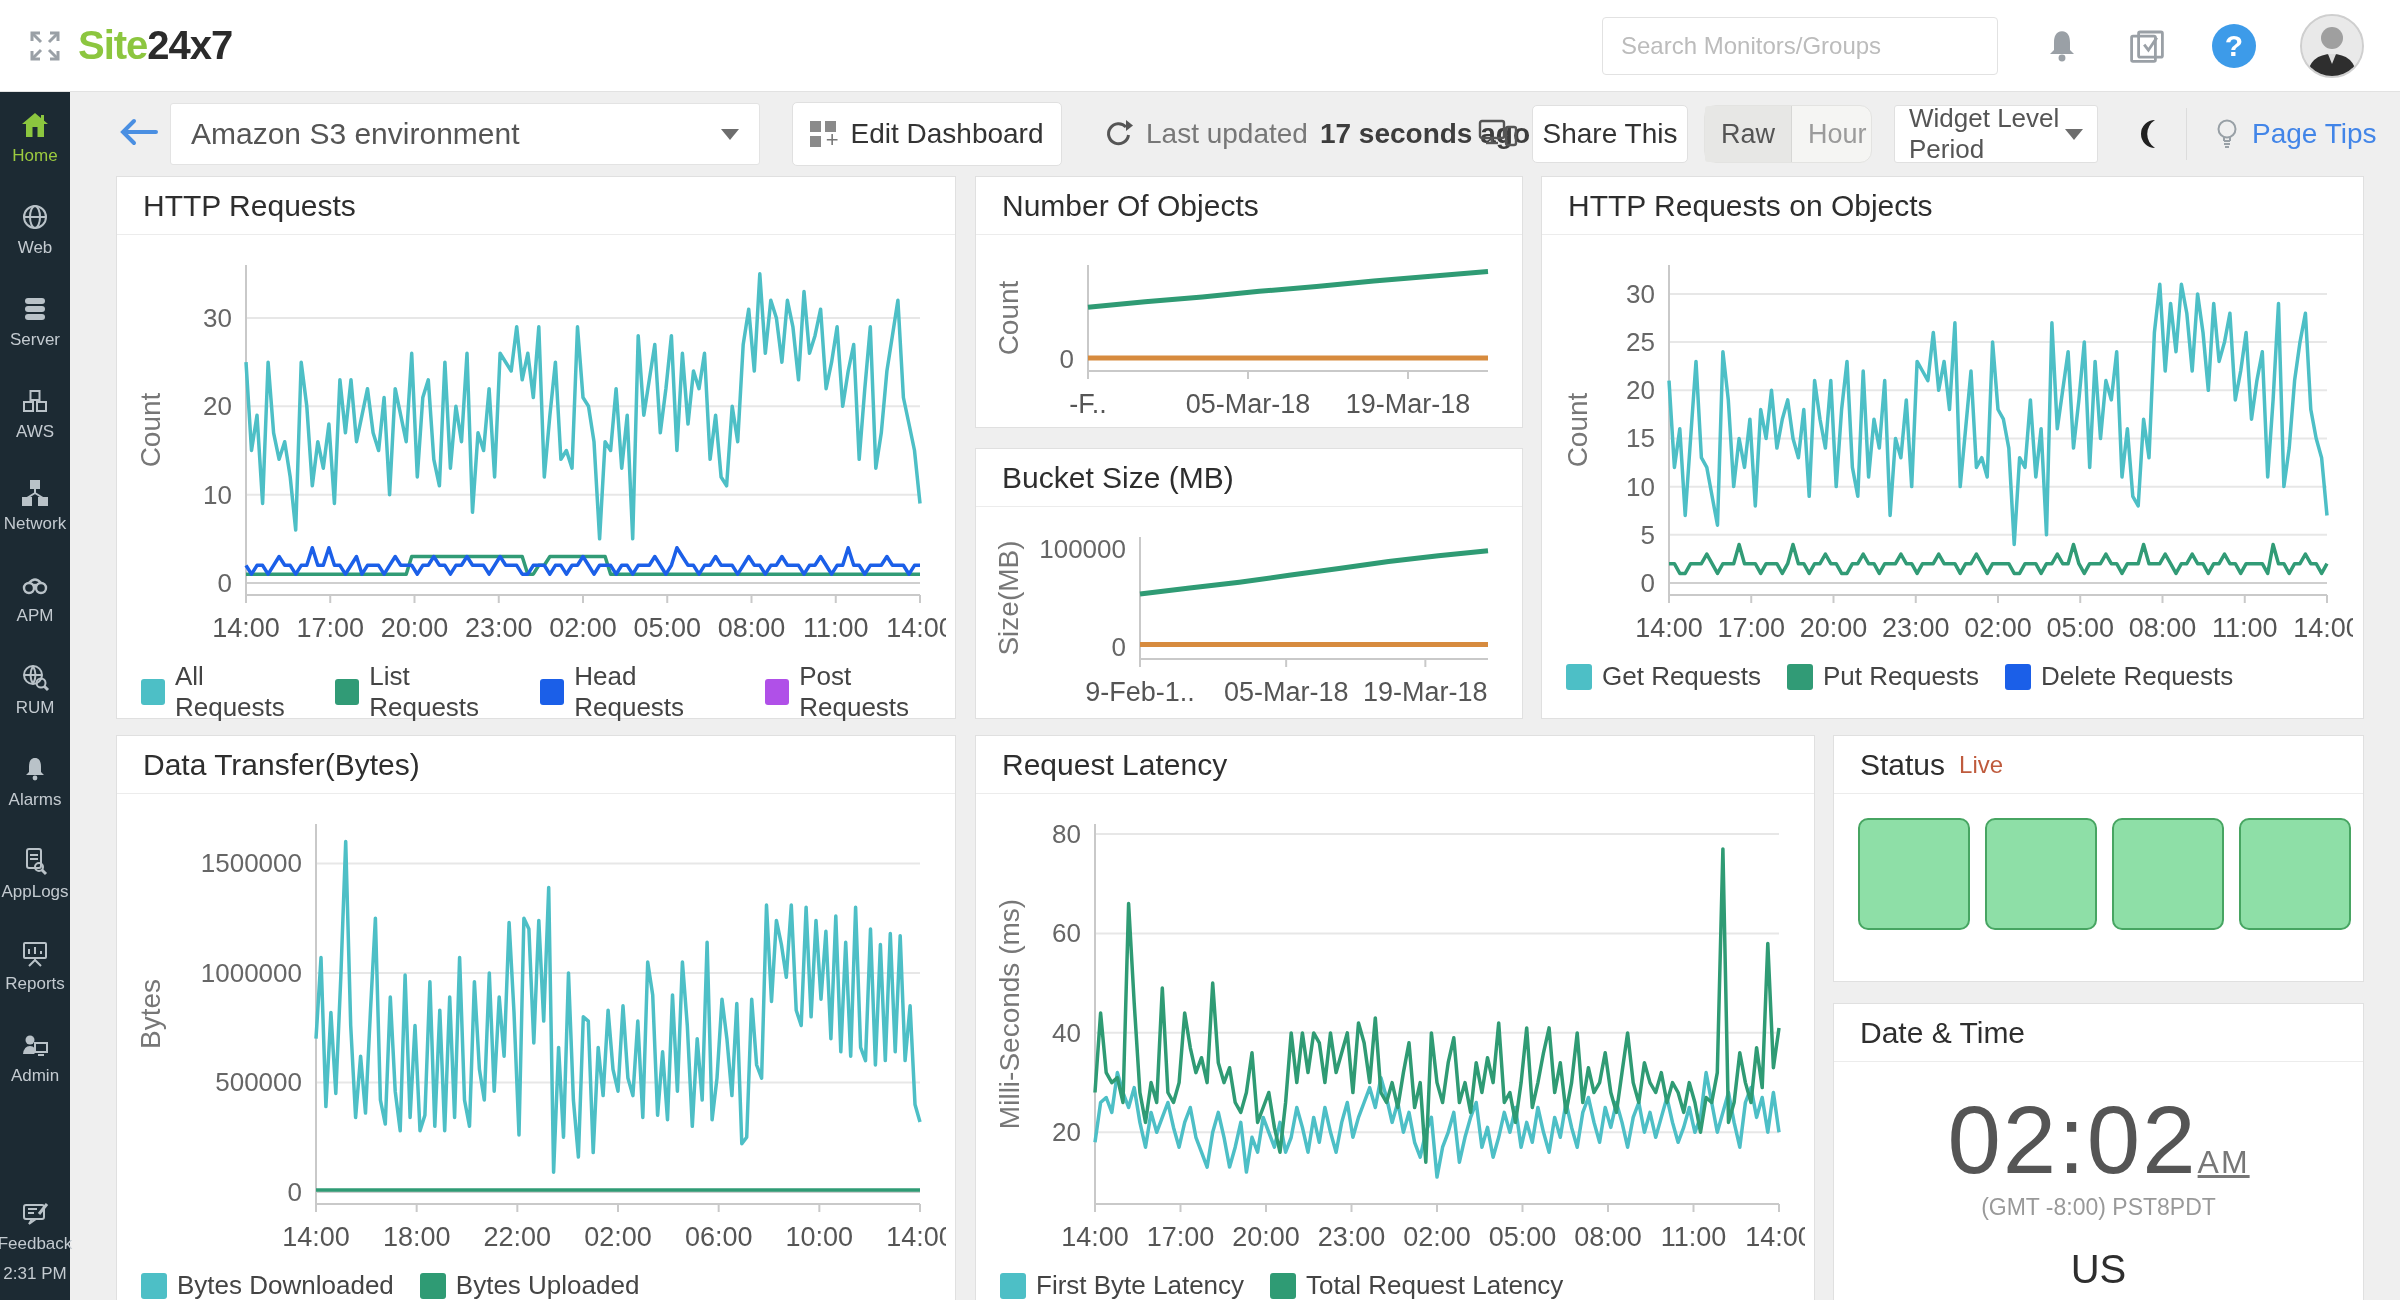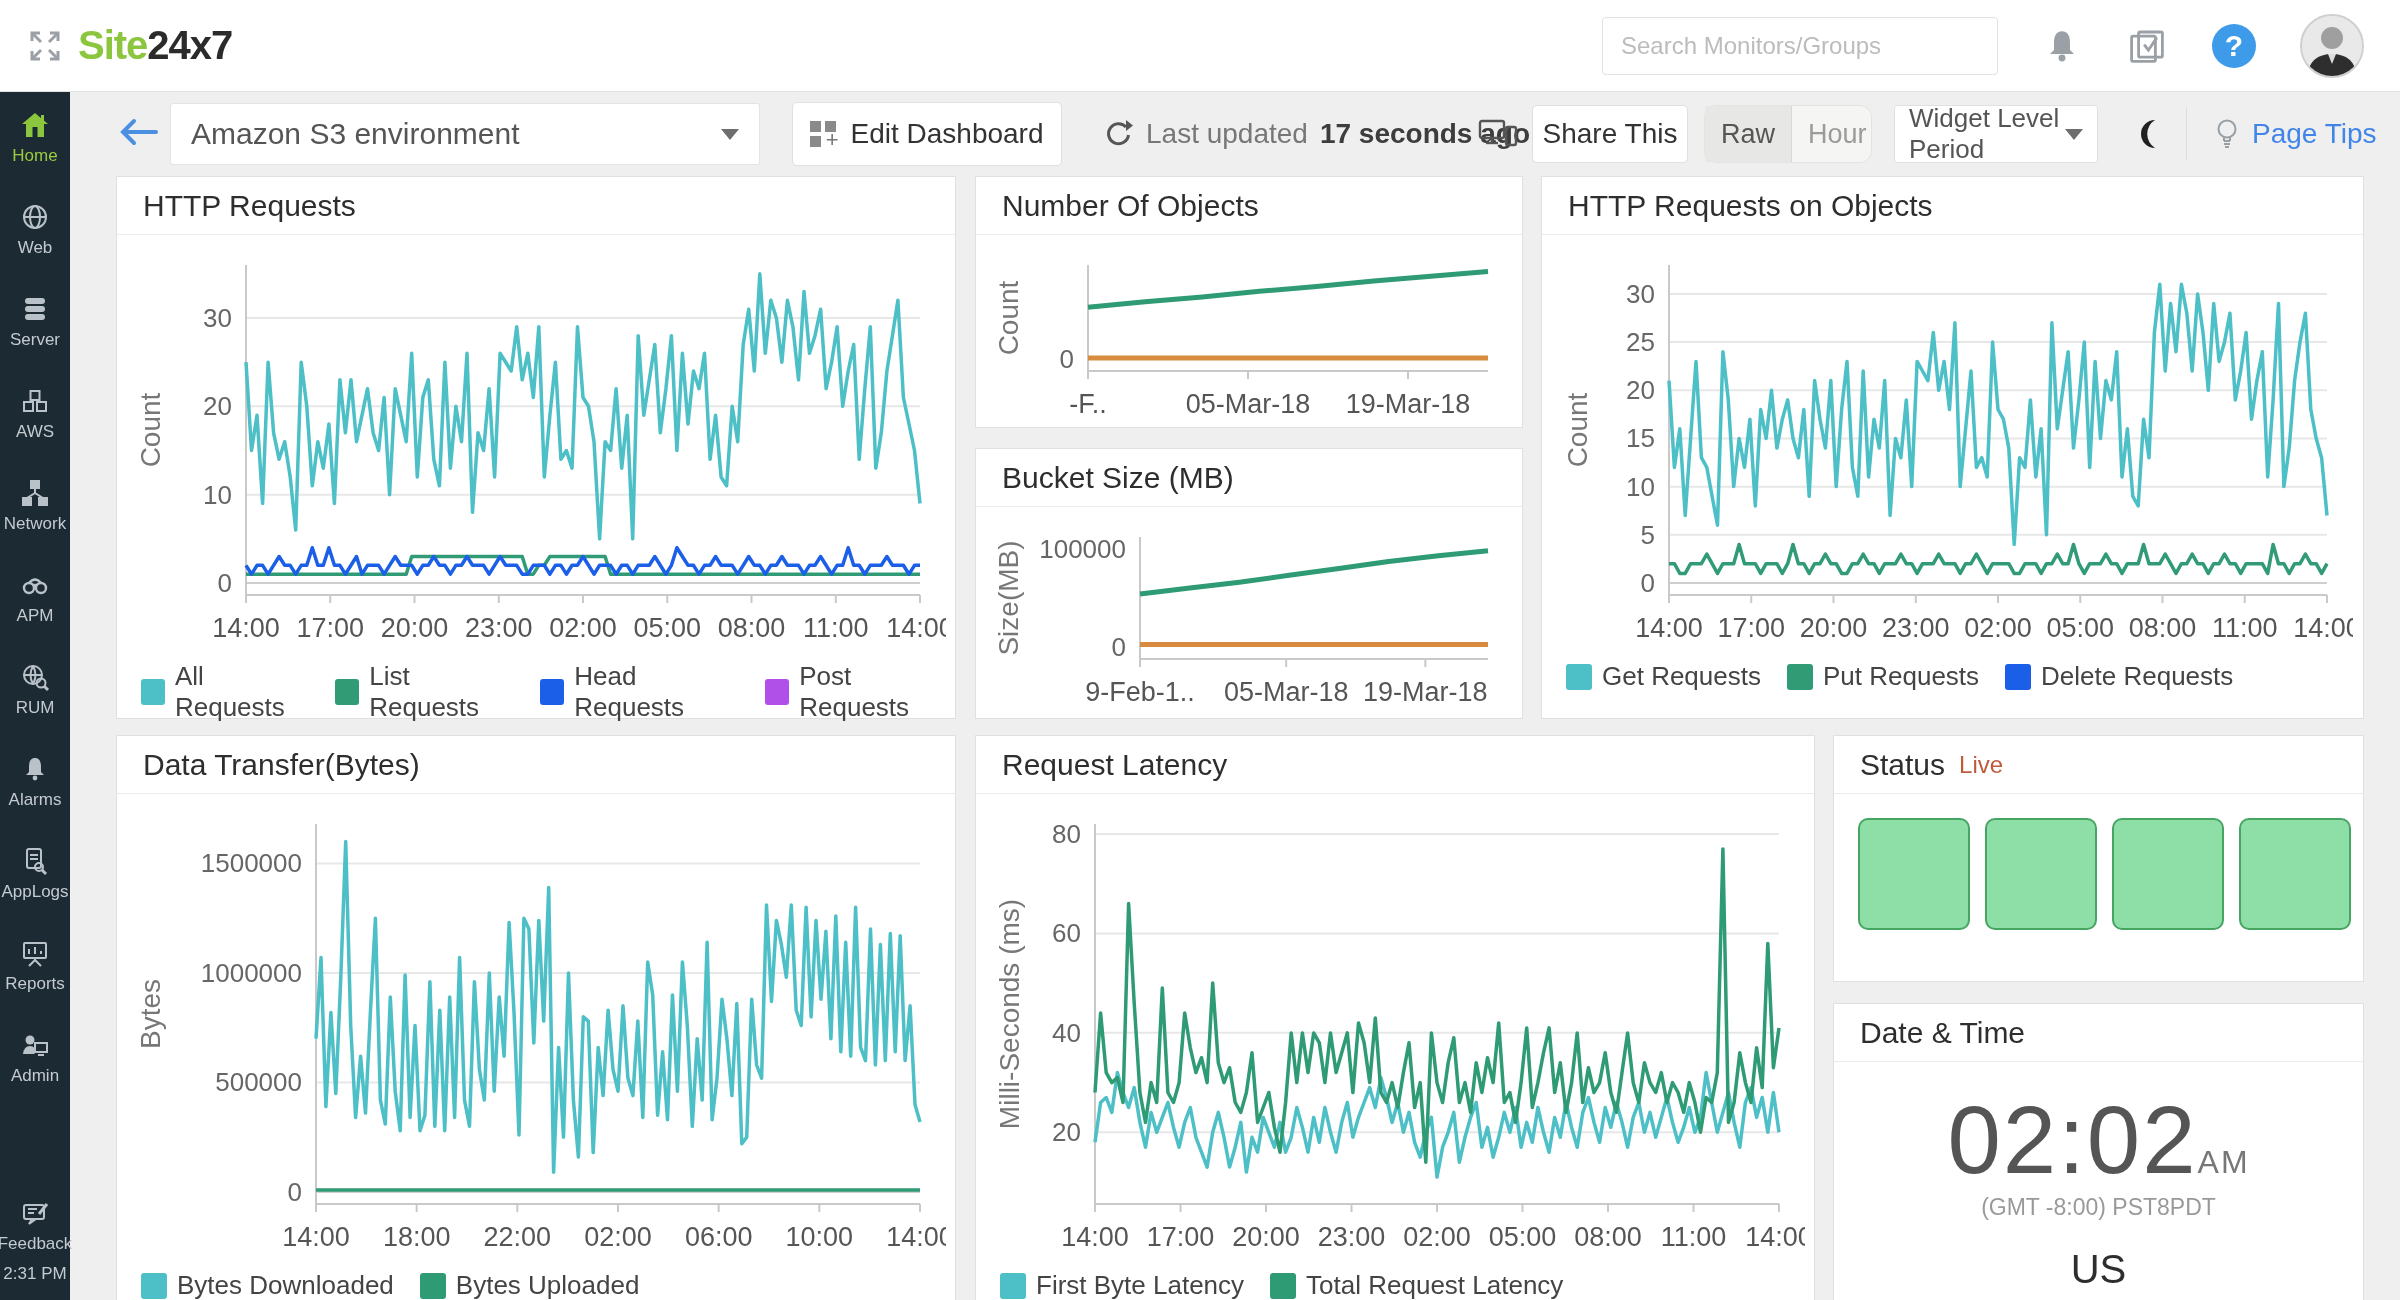--- a/index.html
+++ b/index.html
@@ -71,21 +71,21 @@
 
   
   .status-title { gap:14px; }
   .live-badge { font-size:24px; color:#bf5b3d; }
   .tiles { display:flex; gap:15px; padding:24px 0 0 24px; }
   .tile { width:112px; height:112px; background:#8edfa7; border:2px solid #47a562; border-radius:10px; cursor:pointer; }
 
   
   .dt-body { display:flex; flex-direction:column; align-items:center; padding-top:30px; }
   .dt-time { font-size:96px; color:#555; line-height:1; letter-spacing:2px; }
-  .dt-time .mer { font-size:32px; color:#777; }
+  .dt-time .mer { font-size:32px; color:#777;text-decoration:underline; }
   .dt-tz { font-size:23px; color:#999; margin-top:6px; }
   .dt-region { font-size:40px; color:#2e2e2e; margin-top:26px; }
 
   svg text { font-family:"Liberation Sans", sans-serif; }
 </style>
 </head>
 <body>
 
 <div class="header">
   <div class="logo-wrap">

